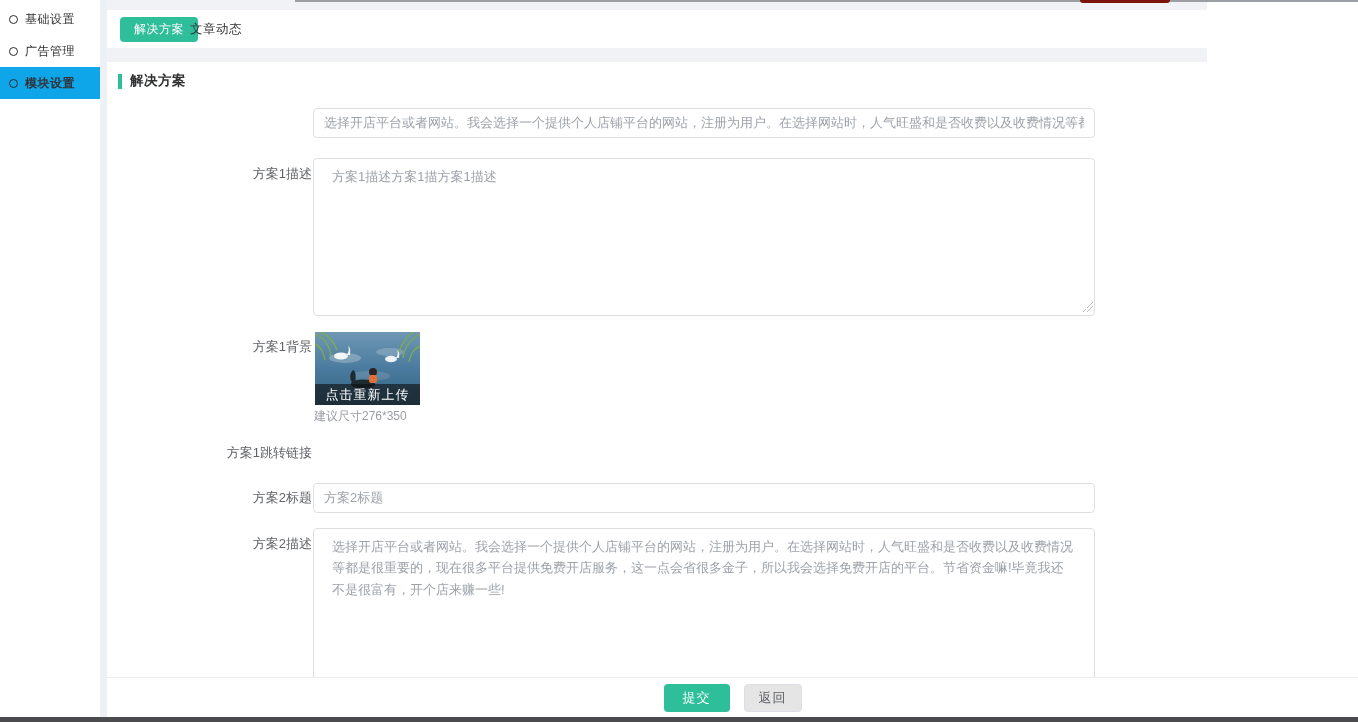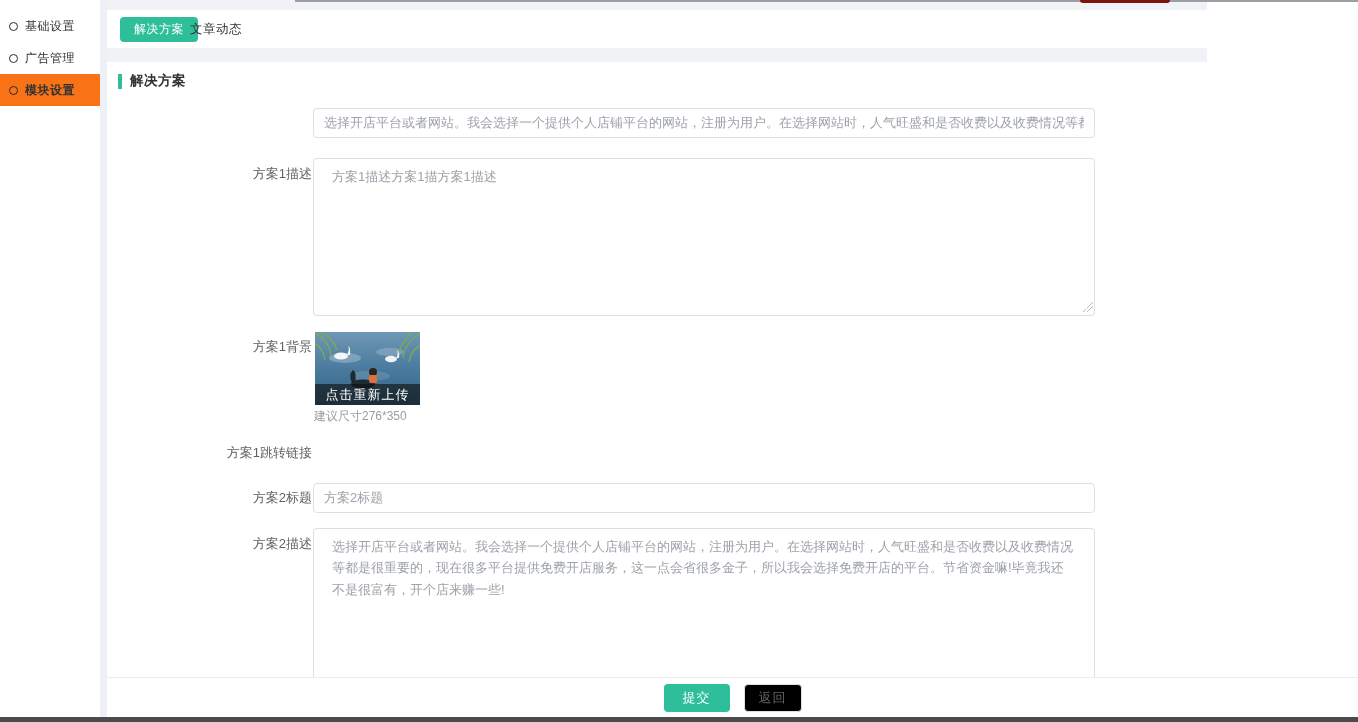--- a/index.html
+++ b/index.html
@@ -4,23 +4,23 @@
 <style>
   * { margin: 0; padding: 0; box-sizing: border-box; }
   html, body { width: 1358px; height: 722px; overflow: hidden; background: #ffffff;
     font-family: "Liberation Sans", "DejaVu Sans", sans-serif; }
 
   
   .top-edge-line { position: absolute; left: 295px; top: 0; width: 1063px; height: 2px; background: #9b9fa4; z-index: 60; }
   .top-edge-red { position: absolute; left: 1080px; top: 0; width: 90px; height: 3px; background: #7c140c; border-radius: 0 0 3px 3px; z-index: 61; }
 
   
-  .sidebar { position: absolute; left: 0; top: 8px; width: 100px; height: 560px; background: #ffffff; z-index: 10; }
+  .sidebar { position: absolute; left: 0; top: 1px; width: 100px; height: 560px; background: #ffffff; z-index: 10; }
   .side-item { display: flex; align-items: center; height: 32px; padding-left: 9px; cursor: pointer; }
-  .side-item.active { background: #f97316; }
+  .side-item.active { background: #0ea5e9; }
   .radio-ring { width: 9px; height: 9px; border: 1.6px solid #2b2b2b; border-radius: 50%; margin-right: 7px; flex: 0 0 auto; }
   .side-label { font-size: 12px; color: #303133; letter-spacing: .5px; }
   .side-item.active .side-label { font-weight: bold; }
 
   .v-divider { position: absolute; left: 100px; top: 0; width: 7px; height: 717px; background: #edf0f4; z-index: 9; }
 
   
   .main { position: absolute; left: 107px; top: 0; width: 1100px; height: 722px; background: #f0f2f5; }
 
   .tabbar { position: absolute; left: 0; top: 10px; width: 1251px; height: 38px; background: #ffffff; }
@@ -51,21 +51,21 @@
   .upload-box svg { display: block; }
   .upload-overlay { position: absolute; left: 0; bottom: 0; width: 100%; height: 21px; background: rgba(15,15,15,0.62);
     color: #ffffff; font-size: 13px; text-align: center; line-height: 21px; letter-spacing: 1px; }
   .upload-hint { position: absolute; left: 207px; font-size: 12px; color: #9a9da3; }
 
   
   .footerbar { position: absolute; left: 107px; top: 677px; width: 1251px; height: 41px; background: #ffffff;
     border-top: 1px solid #ebedf0; z-index: 20; display: flex; align-items: center; justify-content: center; gap: 14px; }
   .btn-submit { height: 28px; padding: 0 19px; background: #2ebe9a; color: #fff; border: none; border-radius: 4px;
     font-size: 13px; font-family: inherit; cursor: pointer; letter-spacing: 1px; }
-  .btn-back { height: 28px; padding: 0 14px; background: #000000; color: #606266; border: 1px solid #dcdfe6; border-radius: 4px;
+  .btn-back { height: 28px; padding: 0 14px; background: #e5e5e5; color: #606266; border: 1px solid #dcdfe6; border-radius: 4px;
     font-size: 13px; font-family: inherit; cursor: pointer; letter-spacing: 1px; }
 
   .bottom-dark-bar { position: absolute; left: 0; top: 717px; width: 1358px; height: 5px; background: #4b4b4e; z-index: 50; }
 </style>
 </head>
 <body>
 
 <div class="top-edge-line"></div>
 <div class="top-edge-red"></div>
 

